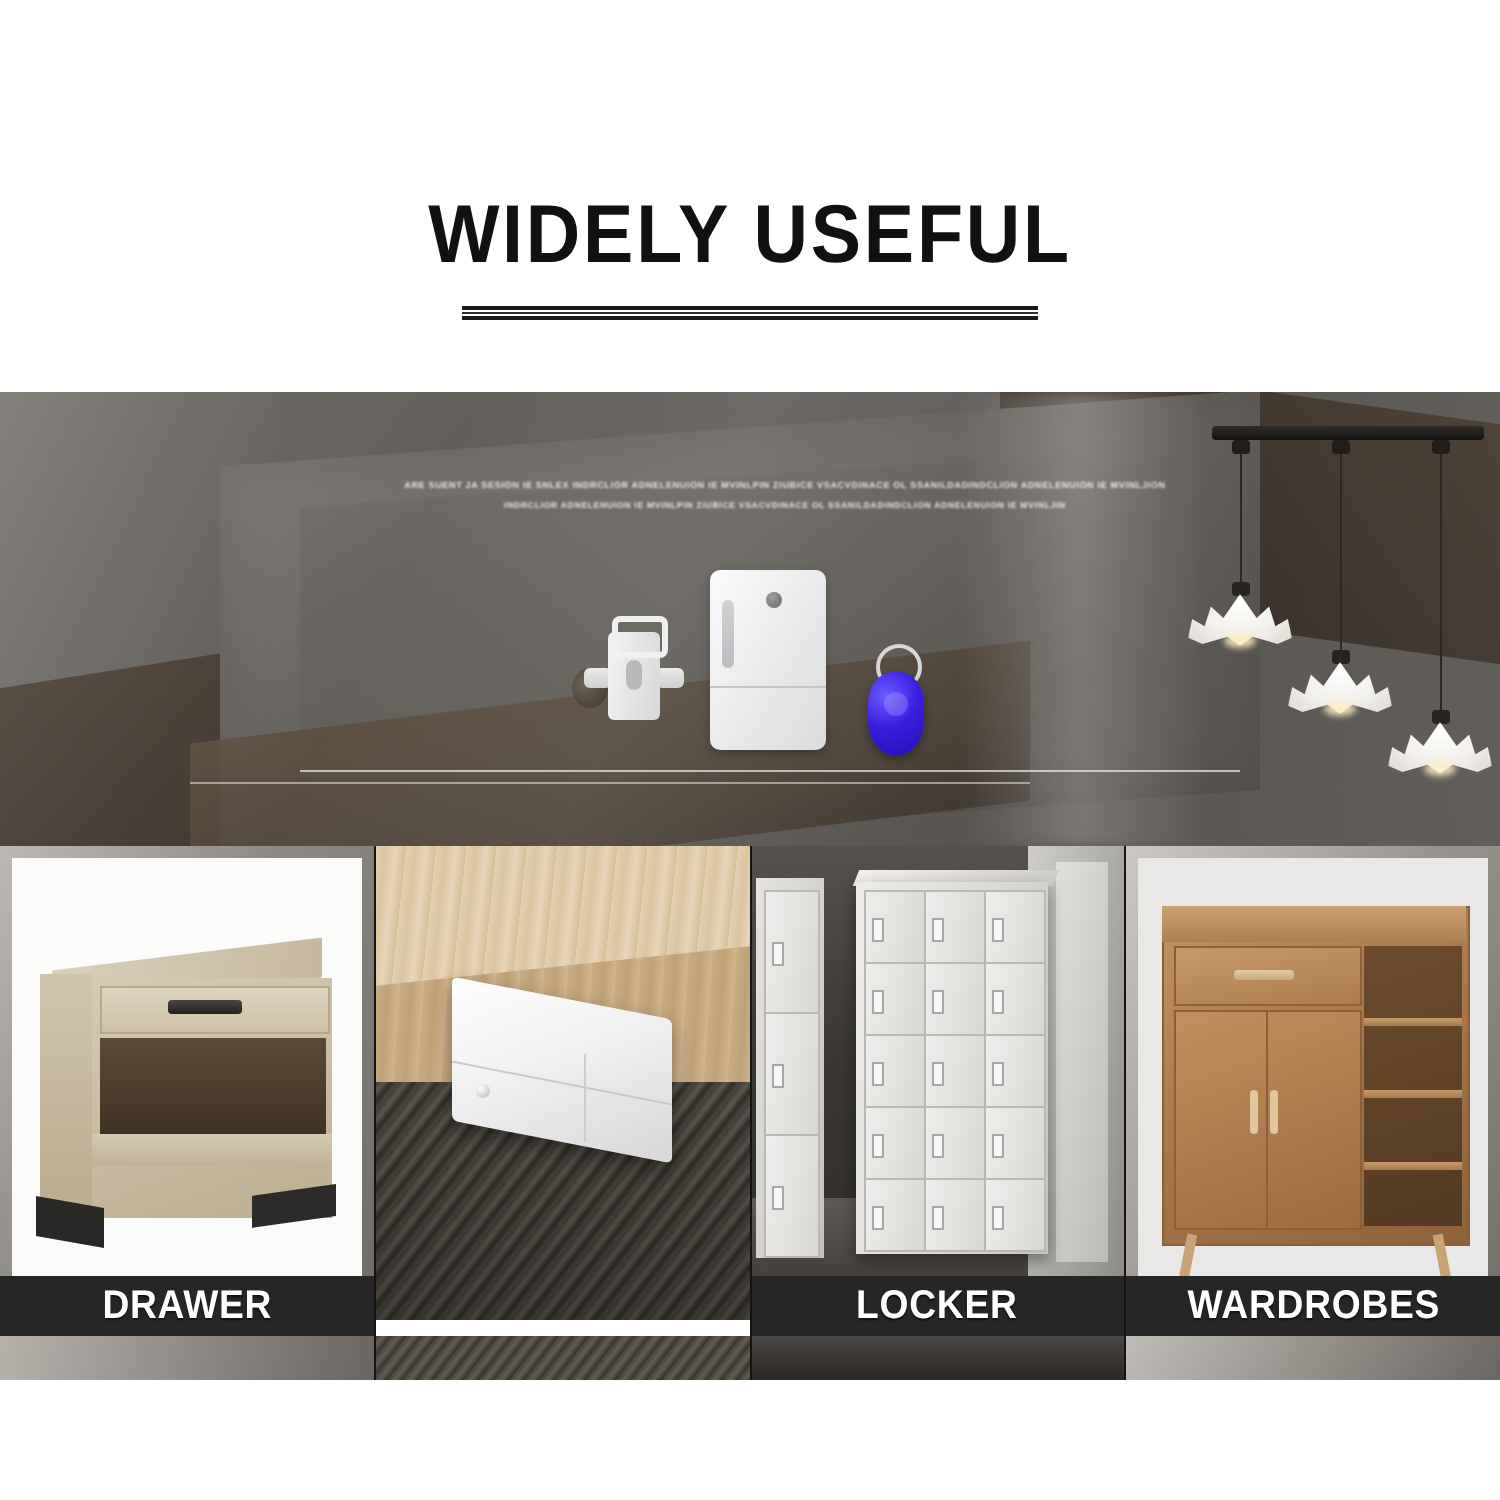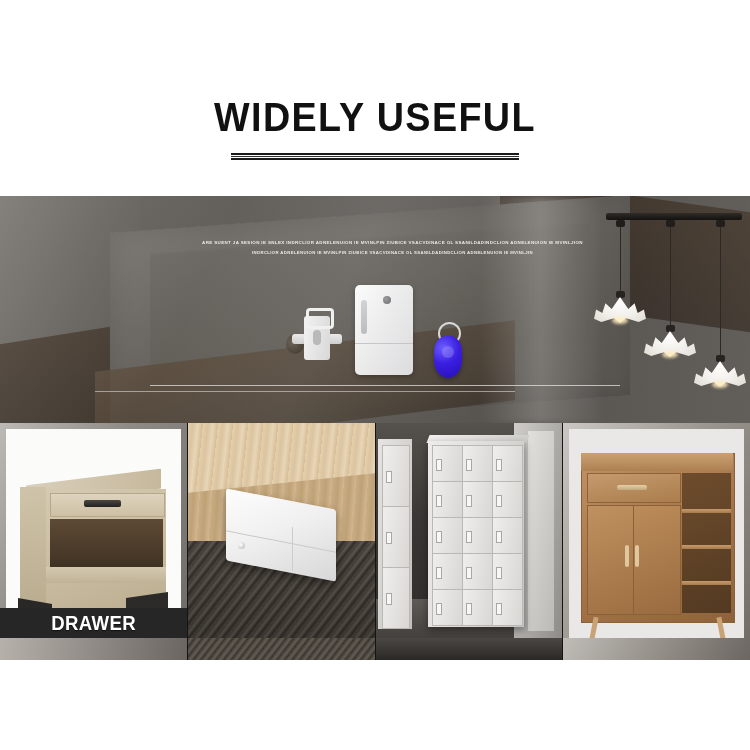--- a/index.html
+++ b/index.html
@@ -238,21 +238,21 @@
     top: 423px;
     left: 0;
     width: 750px;
     height: 237px;
     display: flex;
     background: #1d1d1d;
   }
   .thumb {
     position: relative;
     flex: 1 1 0;
-    height: 237px;
+    height: 267px;
     overflow: hidden;
     border-right: 1px solid #141414;
   }
   .thumb:last-child { border-right: none; }
   .thumb-photo { position: absolute; left:0; top:0; right:0; bottom:0; }
 
   .caption-bar {
     position: absolute;
     left: 0; bottom: 22px;
     width: 100%;
@@ -505,20 +505,23 @@
       <div class="cell" style="left:56px;  top:130px; width:29px; height:35px;"></div>
       <div class="cell" style="left:86px;  top:130px; width:29px; height:35px;"></div>
       <div class="cell" style="left:116px; top:130px; width:29px; height:35px;"></div>
       <div class="cell" style="left:56px;  top:166px; width:29px; height:35px;"></div>
       <div class="cell" style="left:86px;  top:166px; width:29px; height:35px;"></div>
       <div class="cell" style="left:116px; top:166px; width:29px; height:35px;"></div>
       <div class="cell" style="left:6px;  top:22px; width:26px; height:60px;"></div>
       <div class="cell" style="left:6px;  top:83px; width:26px; height:60px;"></div>
       <div class="cell" style="left:6px;  top:144px; width:26px; height:60px;"></div>
     </div>
+    <div class="caption-bar">
+      <span class="caption-text">LOCKER</span>
+    </div>
     <div class="sliver t3-sliver"></div>
   </div>
 
   <div class="thumb">
     <div class="thumb-photo t4-bg">
       <div class="t4-card">
         <div class="t4-body"></div>
         <div class="t4-topshelf"></div>
         <div class="t4-shelves"></div>
         <div class="t4-sh" style="top:80px;"></div>
@@ -527,16 +530,19 @@
         <div class="t4-drawer"></div>
         <div class="t4-dhandle"></div>
         <div class="t4-door-l"></div>
         <div class="t4-door-r"></div>
         <div class="t4-h1"></div>
         <div class="t4-h2"></div>
         <div class="t4-leg-l"></div>
         <div class="t4-leg-r"></div>
       </div>
     </div>
+    <div class="caption-bar">
+      <span class="caption-text">WARDROBES</span>
+    </div>
     <div class="sliver t4-sliver"></div>
   </div>
 
 </div>
 
 </body></html>

